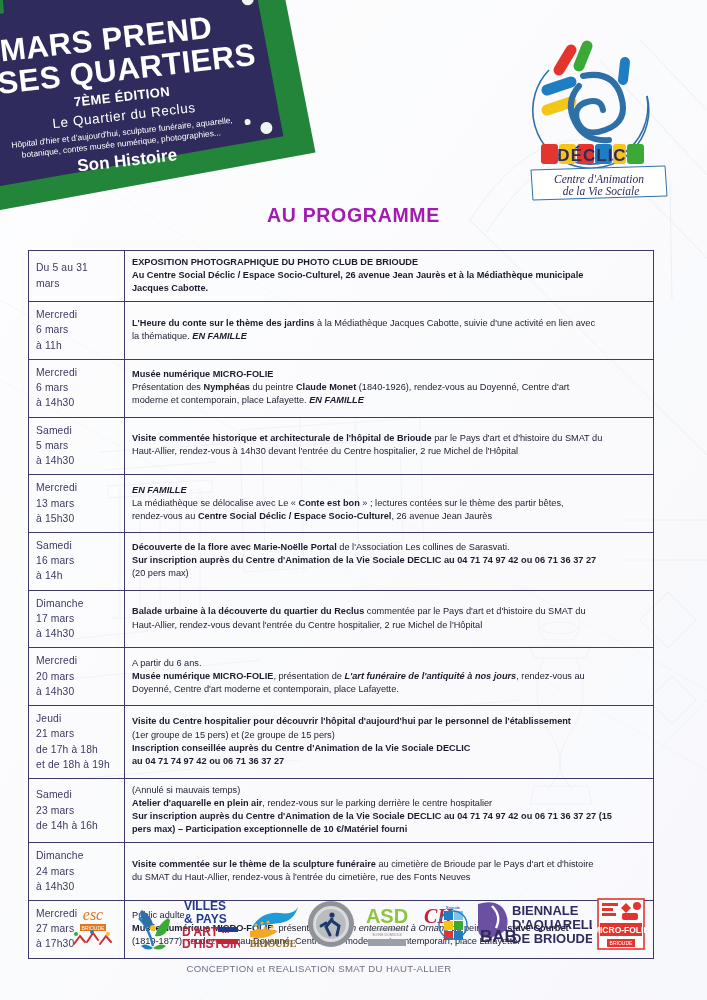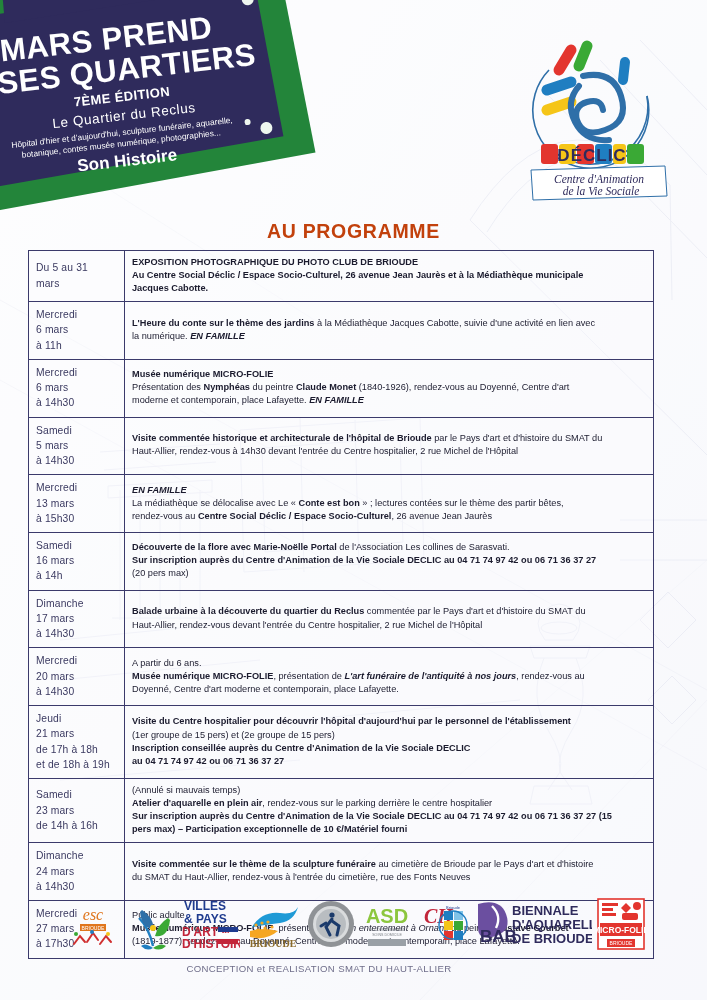--- a/index.html
+++ b/index.html
@@ -38,28 +38,28 @@
     left: 497px;
     top: 36px;
     width: 190px;
     height: 170px;
     z-index: 3;
   }
 
   
   #programme-title {
     position: absolute;
-    top: 220px;
+    top: 204px;
     left: 0;
     width: 707px;
     text-align: center;
     font-size: 19.5px;
     font-weight: 700;
     letter-spacing: .7px;
-    color: #c2410c;
+    color: #a21caf;
     z-index: 2;
   }
 
   
   #programme-table {
     position: absolute;
     left: 28px;
     top: 250px;
     width: 626px;
     border: 1px solid #3b3a6b;
@@ -254,21 +254,21 @@
         </td>
       </tr>
       <tr>
         <td class="date-cell">
           <span class="ln" style="display: block;">Mercredi</span>
           <span class="ln" style="display: block;">6 mars</span>
           <span class="ln" style="display: block;">à 11h</span>
         </td>
         <td class="desc-cell">
           <span class="ln"><span class="b">L'Heure du conte sur le thème des jardins</span><span> à la Médiathèque Jacques Cabotte, suivie d'une activité en lien avec</span></span>
-          <span class="ln"><span>la numérique. </span><span class="bi">EN FAMILLE</span></span>
+          <span class="ln"><span>la thématique. </span><span class="bi">EN FAMILLE</span></span>
         </td>
       </tr>
       <tr>
         <td class="date-cell">
           <span class="ln" style="display: block;">Mercredi</span>
           <span class="ln" style="display: block;">6 mars</span>
           <span class="ln" style="display: block;">à 14h30</span>
         </td>
         <td class="desc-cell">
           <span class="ln"><span class="b">Musée numérique MICRO-FOLIE</span></span>

